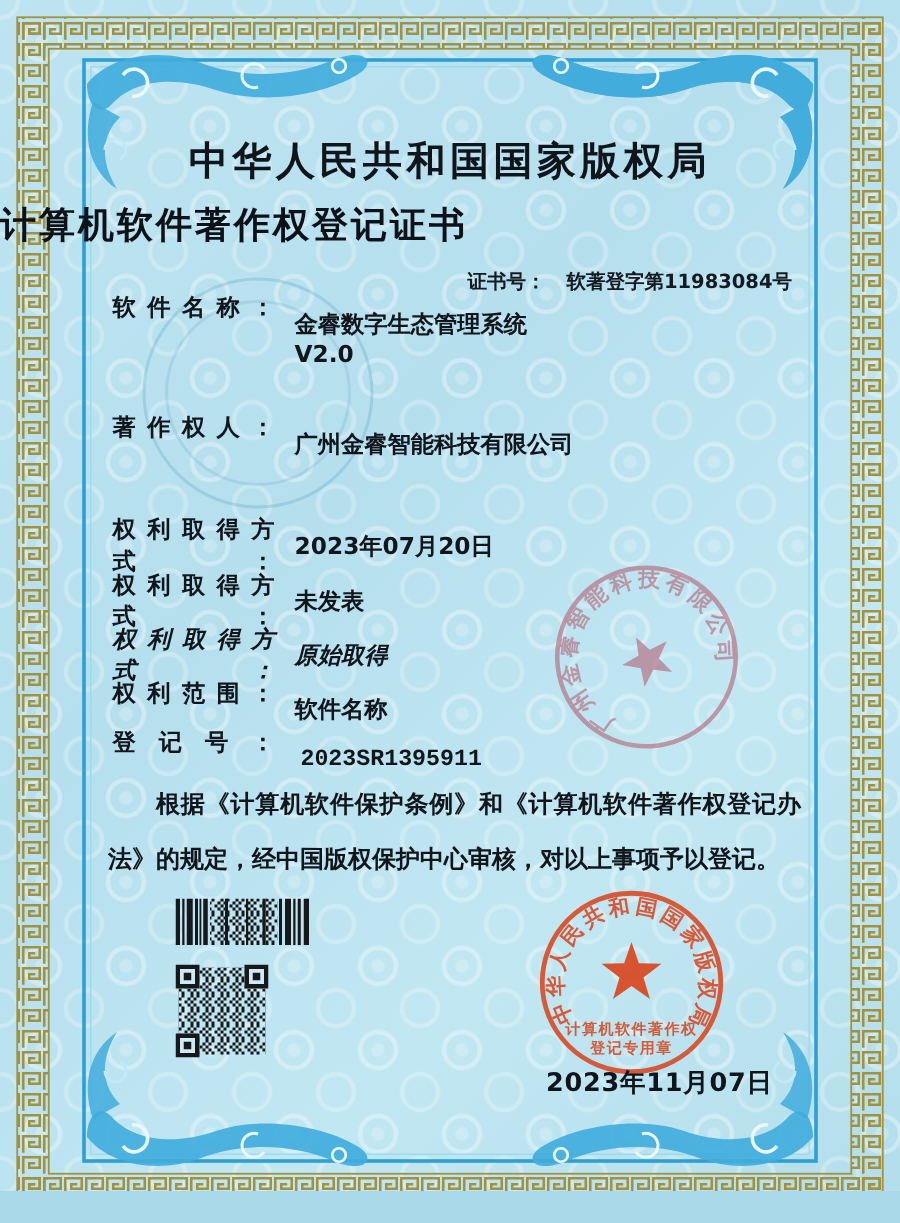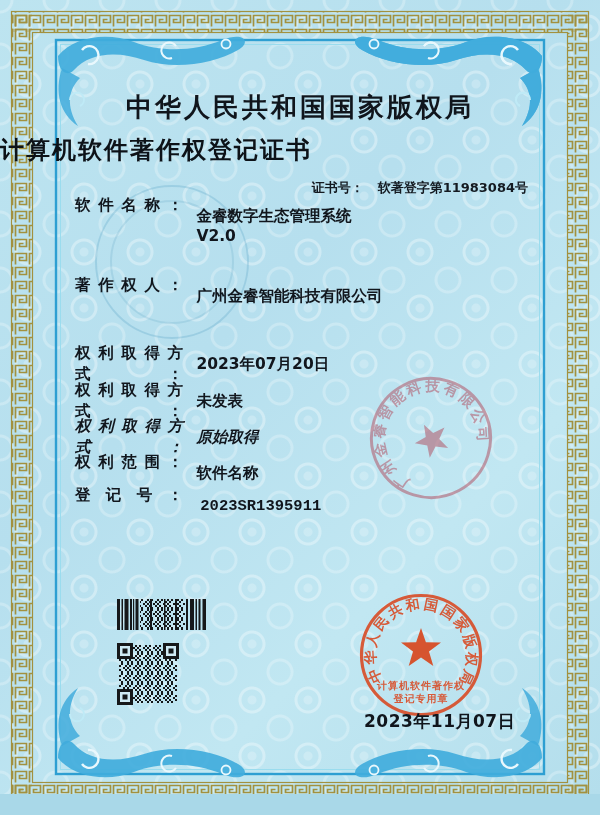--- a/index.html
+++ b/index.html
@@ -168,20 +168,21 @@
     <div class="frow" style="top:452px;">
       <span class="flabel">权利范围：</span>
       <span class="fvalue">软件名称</span>
     </div>
 
     <div class="frow" style="top:485px;font-family:Liberation Mono, monospace;">
       <span class="flabel">登记号：</span>
       <span class="fvalue">2023SR1395911</span>
     </div>
 
+    <div class="statement">根据《计算机软件保护条例》和《计算机软件著作权登记办法》的规定，经中国版权保护中心审核，对以上事项予以登记。</div>
 
     <svg class="barcode" width="90" height="31" viewBox="0 0 90 31">
       <g fill="#16181a">
         <rect x="0" y="0" width="3" height="31"></rect>
           <rect x="4.5" y="0" width="1.5" height="31"></rect>
         <rect x="7.5" y="0" width="4" height="31"></rect>
           <rect x="13" y="0" width="2" height="31"></rect>
         <rect x="16" y="0" width="1.2" height="31"></rect>
           <rect x="18.5" y="0" width="3" height="31"></rect>
         <rect x="69" y="0" width="2" height="31"></rect>

